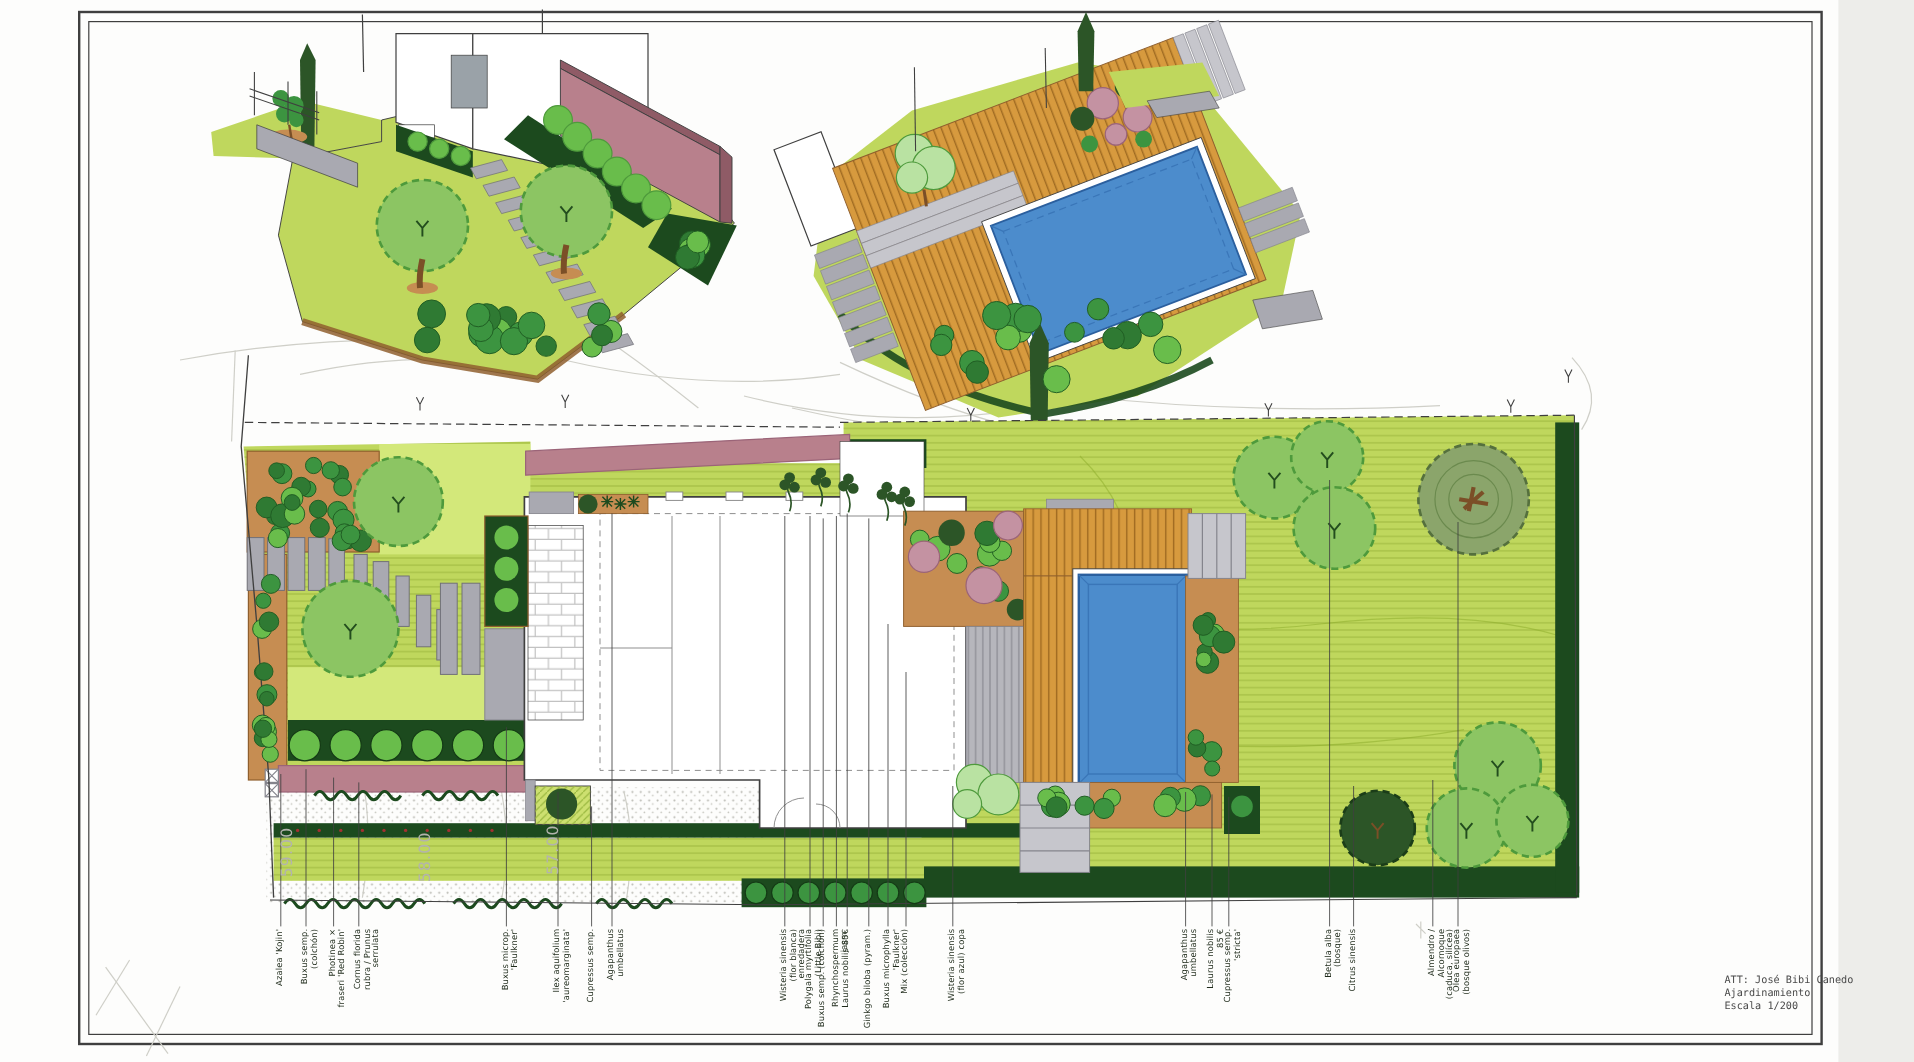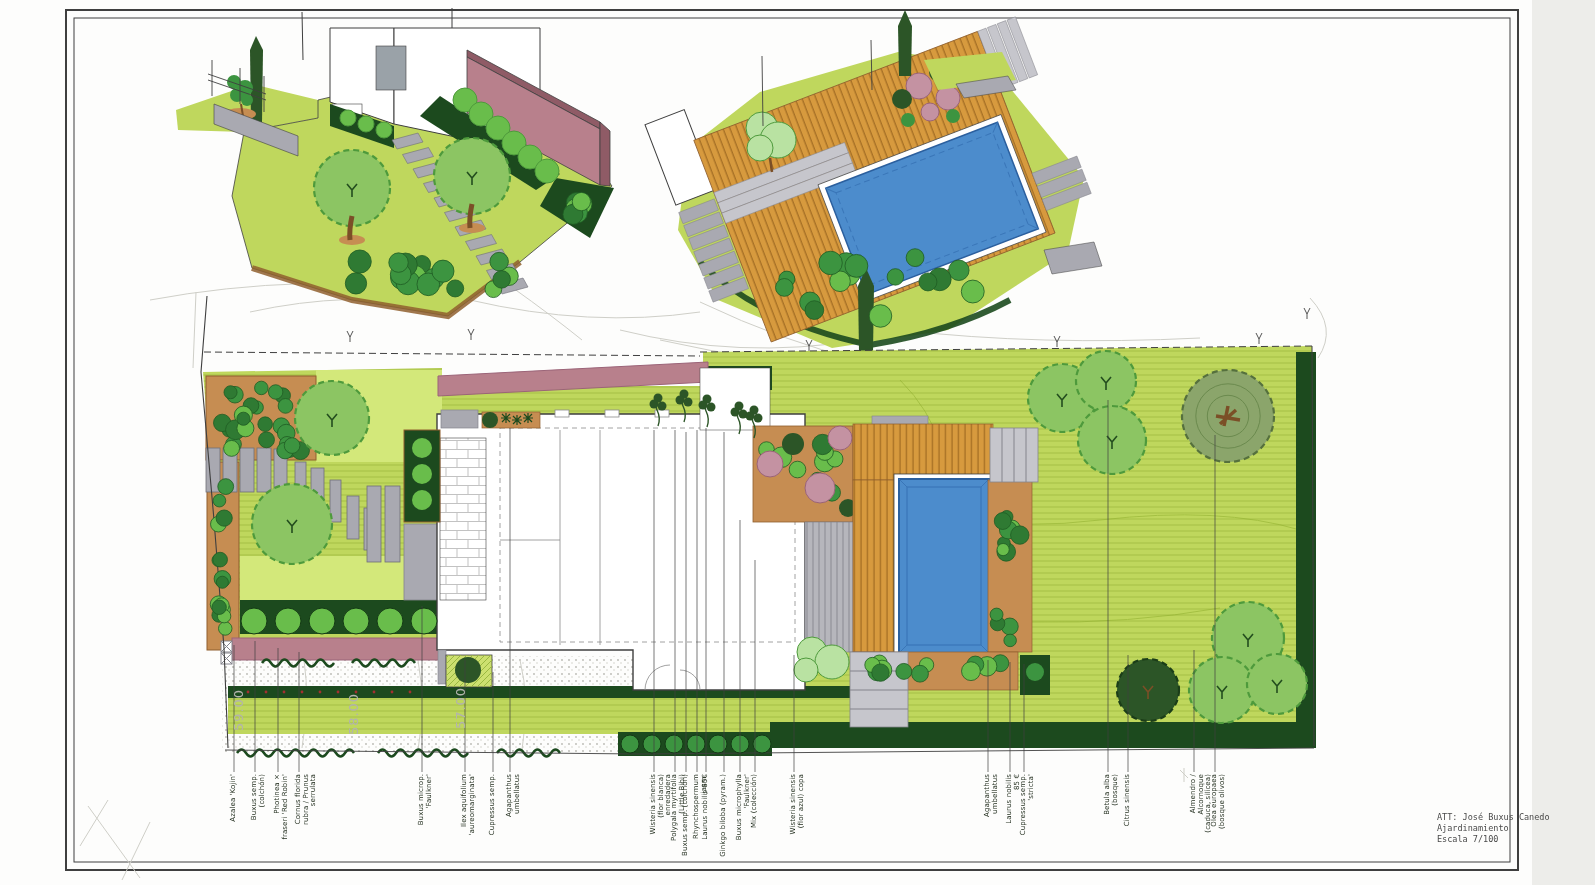--- a/index.html
+++ b/index.html
@@ -681,17 +681,17 @@
 (bosque)</div>
       <div class="plant-label" style="left: 1124px; top: 860px;">Citrus sinensis</div>
       <div class="plant-label" style="left: 1190px; top: 860px;">Almendro /
 Alcornoque
 (caduca, silícea)</div>
       <div class="plant-label" style="left: 1211px; top: 860px;">Olea europaea
 (bosque olivos)</div>
     </div>
 
 <div class="attribution">
-  <div>ATT: José Buxus Canedo</div>
+  <div>ATT: José Bibi Canedo</div>
   <div>Ajardinamiento</div>
-  <div>Escala 7/100</div>
+  <div>Escala 1/200</div>
 </div>
 </div>
 
 </body></html>

